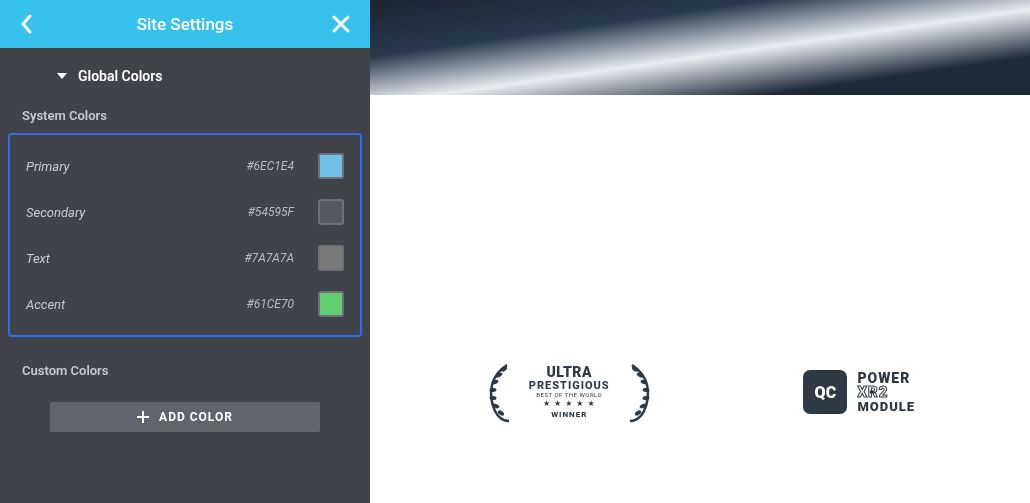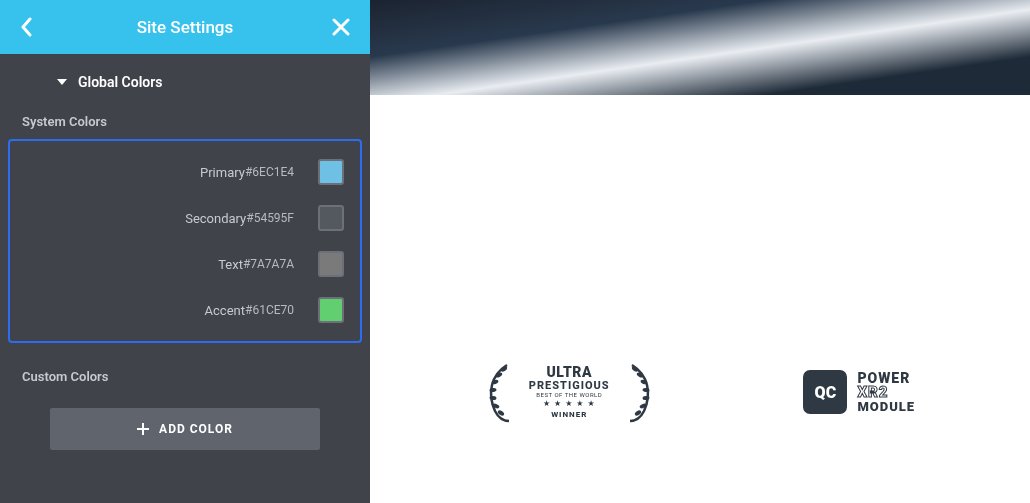--- a/index.html
+++ b/index.html
@@ -14,21 +14,21 @@
   .sidebar {
     width: 370px;
     height: 100%;
     background: #404349;
     display: flex;
     flex-direction: column;
     position: relative;
   }
   .header {
     background: #37c1ed;
-    height: 54px;
+    height: 48px;
     display: flex;
     align-items: center;
     justify-content: space-between;
     padding: 0 20px;
     color: #fff;
   }
   .header-back { width: 24px; cursor: pointer; display:flex; align-items:center; }
   .header-title { font-size: 17px; font-weight: 500; }
   .header-close { width: 24px; cursor: pointer; display:flex; align-items:center; justify-content:flex-end; }
   .section {
@@ -51,24 +51,25 @@
   }
   .color-group {
     border: 2px solid #2b6cf0;
     border-radius: 4px;
     margin: 0 8px 12px 8px;
     padding: 8px 8px;
   }
   .color-row {
     display: flex;
     align-items: center;
-    justify-content: flex-end;
+    justify-content: space-between;
     padding: 10px 8px;
     color: #d3d5d9;
     font-size: 13px;
+    font-style: italic;
   }
   .color-row .name { color: #c7cacf; }
   .color-right {
     display: flex;
     align-items: center;
     gap: 24px;
   }
   .hex { font-size: 12px; color: #b7bac0; }
   .swatch {
     width: 26px; height: 26px;
@@ -76,21 +77,21 @@
     border-radius: 3px;
     cursor: pointer;
   }
   .add-btn {
     margin: 14px 50px 0 50px;
     background: #5f646d;
     color: #fff;
     letter-spacing: 1px;
     font-size: 12px;
     font-weight: 700;
-    height: 42px;
+    height: 30px;
     display: flex;
     align-items: center;
     justify-content: center;
     gap: 10px;
     cursor: pointer;
     border-radius: 2px;
   }
   .collapse-tab {
     position: absolute;
     right: -18px;

